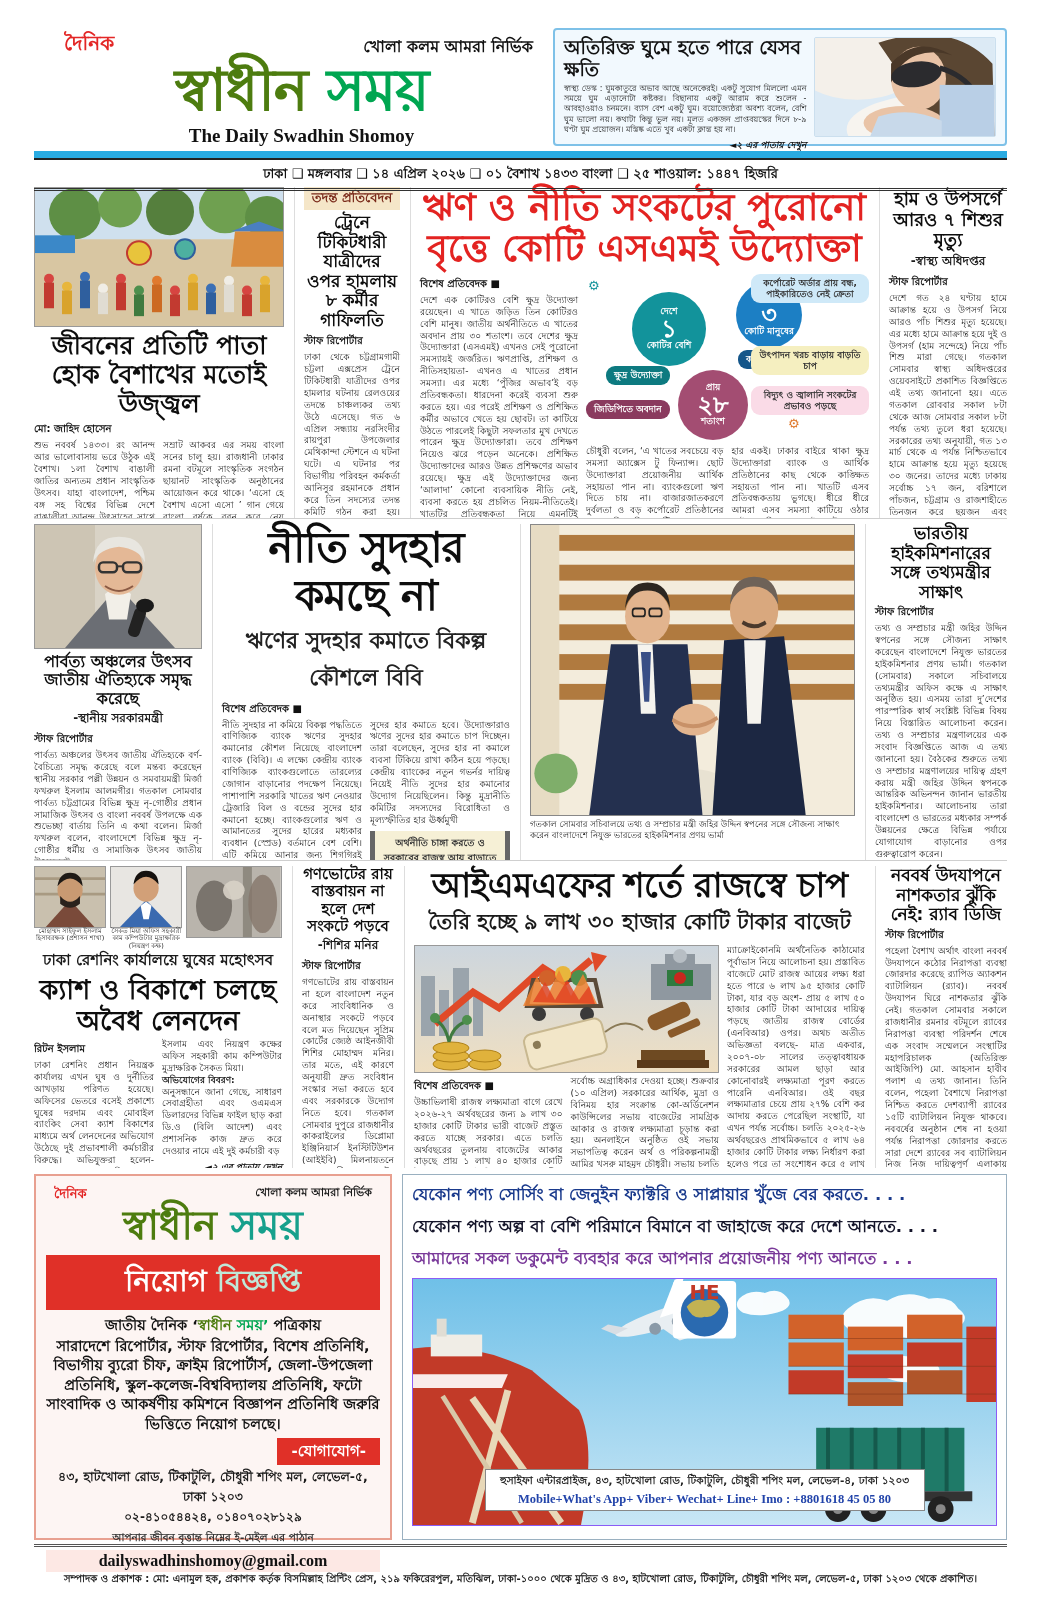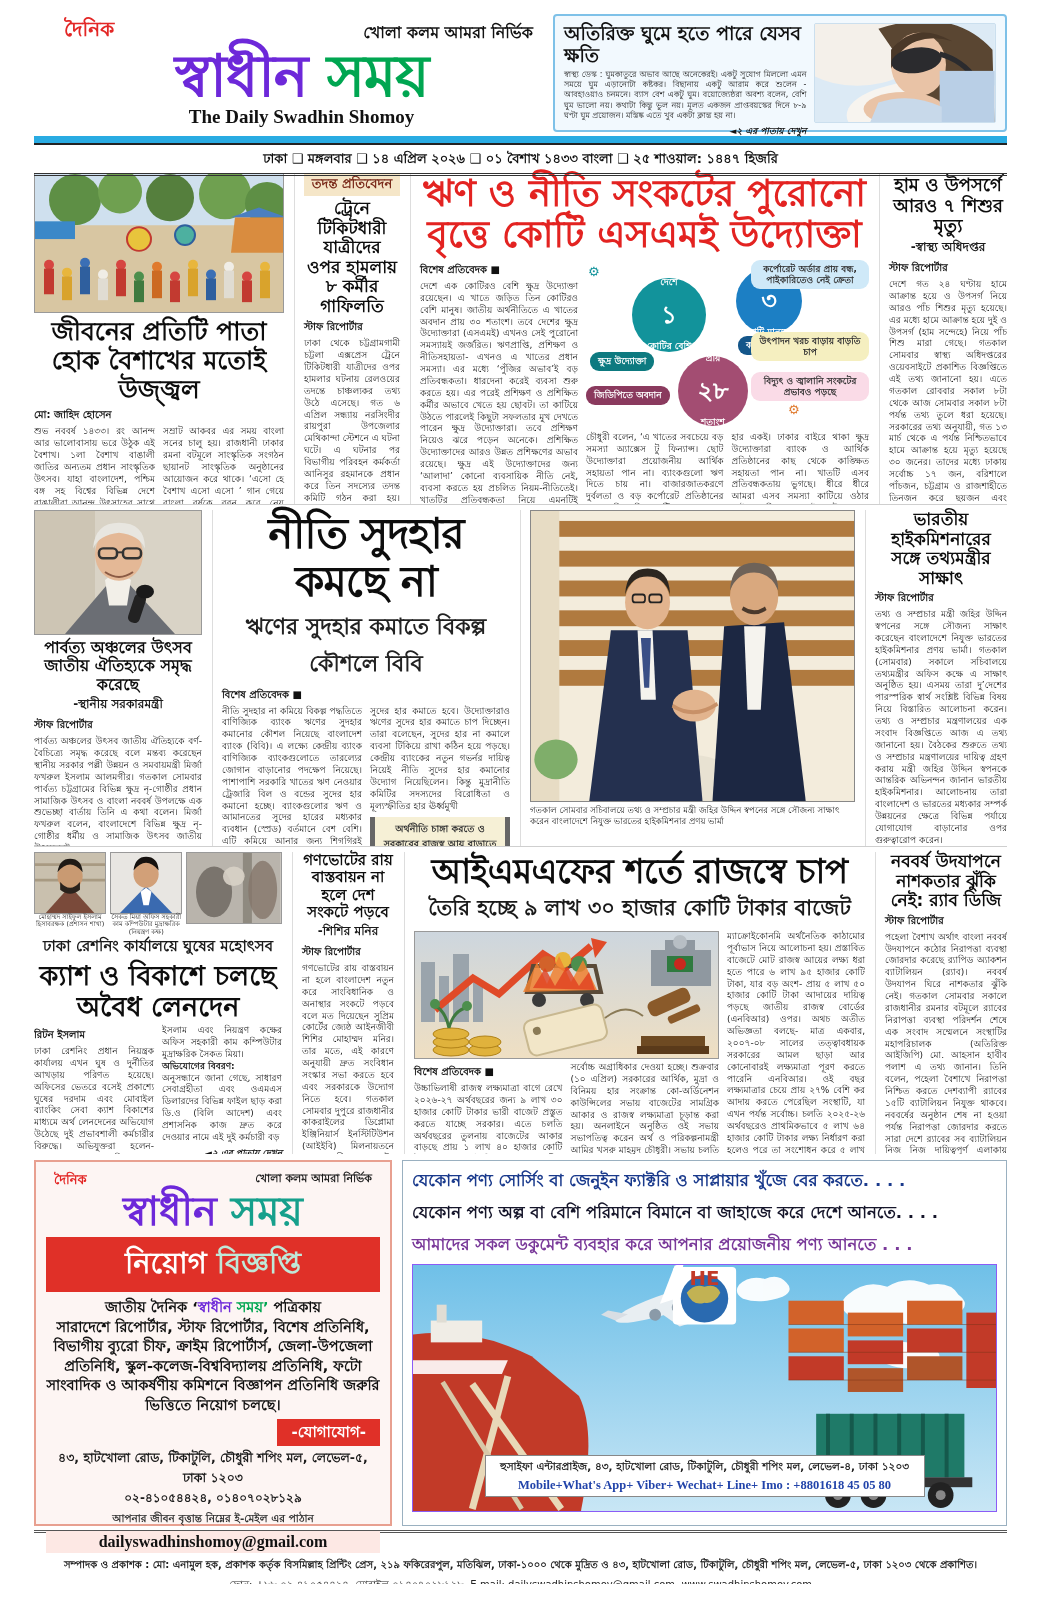--- a/index.html
+++ b/index.html
@@ -1,27 +1,27 @@
 <!DOCTYPE html>
 <html><head>
 <meta charset="utf-8">
 <style>
   * { margin:0; padding:0; box-sizing:border-box; }
   body { background:#ffffff; font-family:"DejaVu Sans","Liberation Sans",sans-serif; color:#1a1a1a; }
-  .page { width:1041px; height:1584px; margin:0 auto; background:#fff; position:relative; overflow:hidden; padding:0 34px; }
+  .page { width:1041px; height:1584px; margin:0 auto; background:#fff; position:relative; overflow:hidden; padding:14px 34px; }
 
   
   .header { height:168px; position:relative; }
   .header-top { display:flex; gap:14px; padding-top:14px; }
   .masthead { width:505px; position:relative; padding-left:30px; }
   .masthead-row1 { display:flex; justify-content:space-between; align-items:flex-end; }
   .daily-label { color:#e32726; font-weight:bold; font-size:20px; }
   .tagline { color:#111; font-weight:bold; font-size:16px; padding-right:6px; }
   .masthead-title { font-size:58px; font-weight:bold; line-height:1.0; letter-spacing:-1px; text-align:center; }
-  .t-red { color:#6d28d9; } .t-green { color:#00a651; } .t-teal { color:#16a08c; }
+  .t-red { color:#4d7c0f;font-family:Liberation Mono, monospace; } .t-green { color:#00a651; } .t-teal { color:#16a08c; }
   .masthead-english { text-align:center; font-family:"Liberation Serif","DejaVu Serif",serif; font-weight:bold; font-size:19px; color:#111; margin-top:1px; }
   .sleep-box { flex:1; border:2px solid #7ec1e8; background:#f2f9fe; border-radius:4px; display:flex; gap:8px; padding:7px 9px; height:118px; }
   .sleep-text { flex:1.35; }
   .sleep-headline { font-weight:bold; font-size:19px; line-height:1.15; color:#111; }
   .sleep-body { font-size:8px; line-height:1.3; text-align:justify; margin-top:3px; color:#222; }
   .sleep-img { flex:1; border:1px solid #cbdfee; background:#dfeef8; border-radius:2px; overflow:hidden; }
   .cyan-bar { height:9px; background:#29abe2; border-bottom:2px solid #222; margin-top:4px; }
   .dateline { text-align:center; font-weight:bold; font-size:13px; padding:4px 0 3px; color:#111; border-bottom:3px double #333; }
 
   
@@ -38,21 +38,21 @@
   .festival-img { width:100%; height:140px; border:1px solid #999; overflow:hidden; }
   .b1-hl { font-size:25px; text-align:center; margin:5px 0 3px; }
   .two-col { display:flex; gap:8px; }
   .two-col > div { flex:1; }
   .train-hl { font-size:17px; text-align:center; margin:3px 0; }
   .sme-hl { color:#e32321; font-size:37px; font-weight:bold; text-align:center; line-height:1.12; margin-bottom:4px; }
   .sme-main { display:flex; gap:8px; }
   .sme-c1 { width:158px; flex:none; }
   .sme-right { flex:1; }
   .infographic { height:168px; position:relative; margin-bottom:4px; }
-  .ig-circle { position:absolute; border-radius:50%; color:#fff; text-align:center; display:flex; flex-direction:column; justify-content:center; font-weight:bold;gap:15px; }
+  .ig-circle { position:absolute; border-radius:50%; color:#fff; text-align:center; display:flex; flex-direction:column; justify-content:center; font-weight:bold; }
   .ig-line { font-size:9px; line-height:1.1; }
   .ig-big { font-size:24px; line-height:1; }
   .ig-pill { position:absolute; color:#fff; font-weight:bold; font-size:9px; padding:2px 8px; border-radius:9px; white-space:nowrap; }
   .ig-callout { position:absolute; width:118px; border-radius:9px; padding:4px 6px; font-weight:bold; font-size:9px; line-height:1.2; color:#333; text-align:center; }
   .ig-arrow { position:absolute; color:#1a9fa0; font-weight:bold; font-size:30px; }
   .ig-gear { position:absolute; color:#e07a2e; font-size:13px; }
   .measles-hl { font-size:18px; text-align:center; margin-top:2px; }
   .sub-attrib { font-weight:bold; font-size:12px; text-align:center; margin:1px 0 2px; }
 
   
@@ -228,21 +228,21 @@
           <div class="byline">বিশেষ প্রতিবেদক ■</div>
           <div class="body-text">দেশে এক কোটিরও বেশি ক্ষুদ্র উদ্যোক্তা রয়েছেন। এ খাতে জড়িত তিন কোটিরও বেশি মানুষ। জাতীয় অর্থনীতিতে এ খাতের অবদান প্রায় ৩০ শতাংশ। তবে দেশের ক্ষুদ্র উদ্যোক্তারা (এসএমই) এখনও সেই পুরোনো সমস্যায়ই জর্জরিত। ঋণপ্রাপ্তি, প্রশিক্ষণ ও নীতিসহায়তা- এখনও এ খাতের প্রধান সমস্যা। এর মধ্যে ‘পুঁজির অভাব’ই বড় প্রতিবন্ধকতা। ধারদেনা করেই ব্যবসা শুরু করতে হয়। এর পরেই প্রশিক্ষণ ও প্রশিক্ষিত কর্মীর অভাবে খেতে হয় ছোবট। তা কাটিয়ে উঠতে পারলেই কিছুটা সফলতার মুখ দেখতে পারেন ক্ষুদ্র উদ্যোক্তারা। তবে প্রশিক্ষণ নিয়েও ঝরে পড়েন অনেকে। প্রশিক্ষিত উদ্যোক্তাদের আরও উন্নত প্রশিক্ষণের অভাব রয়েছে। ক্ষুদ্র এই উদ্যোক্তাদের জন্য ‘আলাদা’ কোনো ব্যবসায়িক নীতি নেই, ব্যবসা করতে হয় প্রচলিত নিয়ম-নীতিতেই। খাতটির প্রতিবন্ধকতা নিয়ে এমনটিই বলছিলেন সংশ্লিষ্টরা। জানতে চাইলে ক্ষুদ্র ও মাঝারি শিল্প (এসএমই) ফাউন্ডেশনের ব্যবস্থাপনা পরিচালক (এমডি) আনোয়ার হোসেন</div>
         </div>
         <div class="sme-right">
           <div class="infographic">
             <div class="ig-circle" style="left:46px; top:18px; width:74px; height:74px; background:#12939b;">
               <span class="ig-line">দেশে</span>
               <span class="ig-big">১</span>
               <span class="ig-line">কোটির বেশি</span>
             </div>
-            <div class="ig-pill" style="left:4px; top:92px; background:#0d7a80;">ক্ষুদ্র উদ্যোক্তা</div>
+            <div class="ig-pill" style="left:20px; top:92px; background:#0d7a80;">ক্ষুদ্র উদ্যোক্তা</div>
             <div class="ig-circle" style="left:150px; top:8px; width:66px; height:66px; background:#1c7fc4;">
               <span class="ig-line">প্রায়</span>
               <span class="ig-big">৩</span>
               <span class="ig-line">কোটি মানুষের</span>
             </div>
             <div class="ig-pill" style="left:152px; top:76px; background:#14568a;">কর্মসংস্থান</div>
             <div class="ig-circle" style="left:92px; top:96px; width:70px; height:70px; background:#a34d72;">
               <span class="ig-line">প্রায়</span>
               <span class="ig-big">২৮</span>
               <span class="ig-line">শতাংশ</span>

